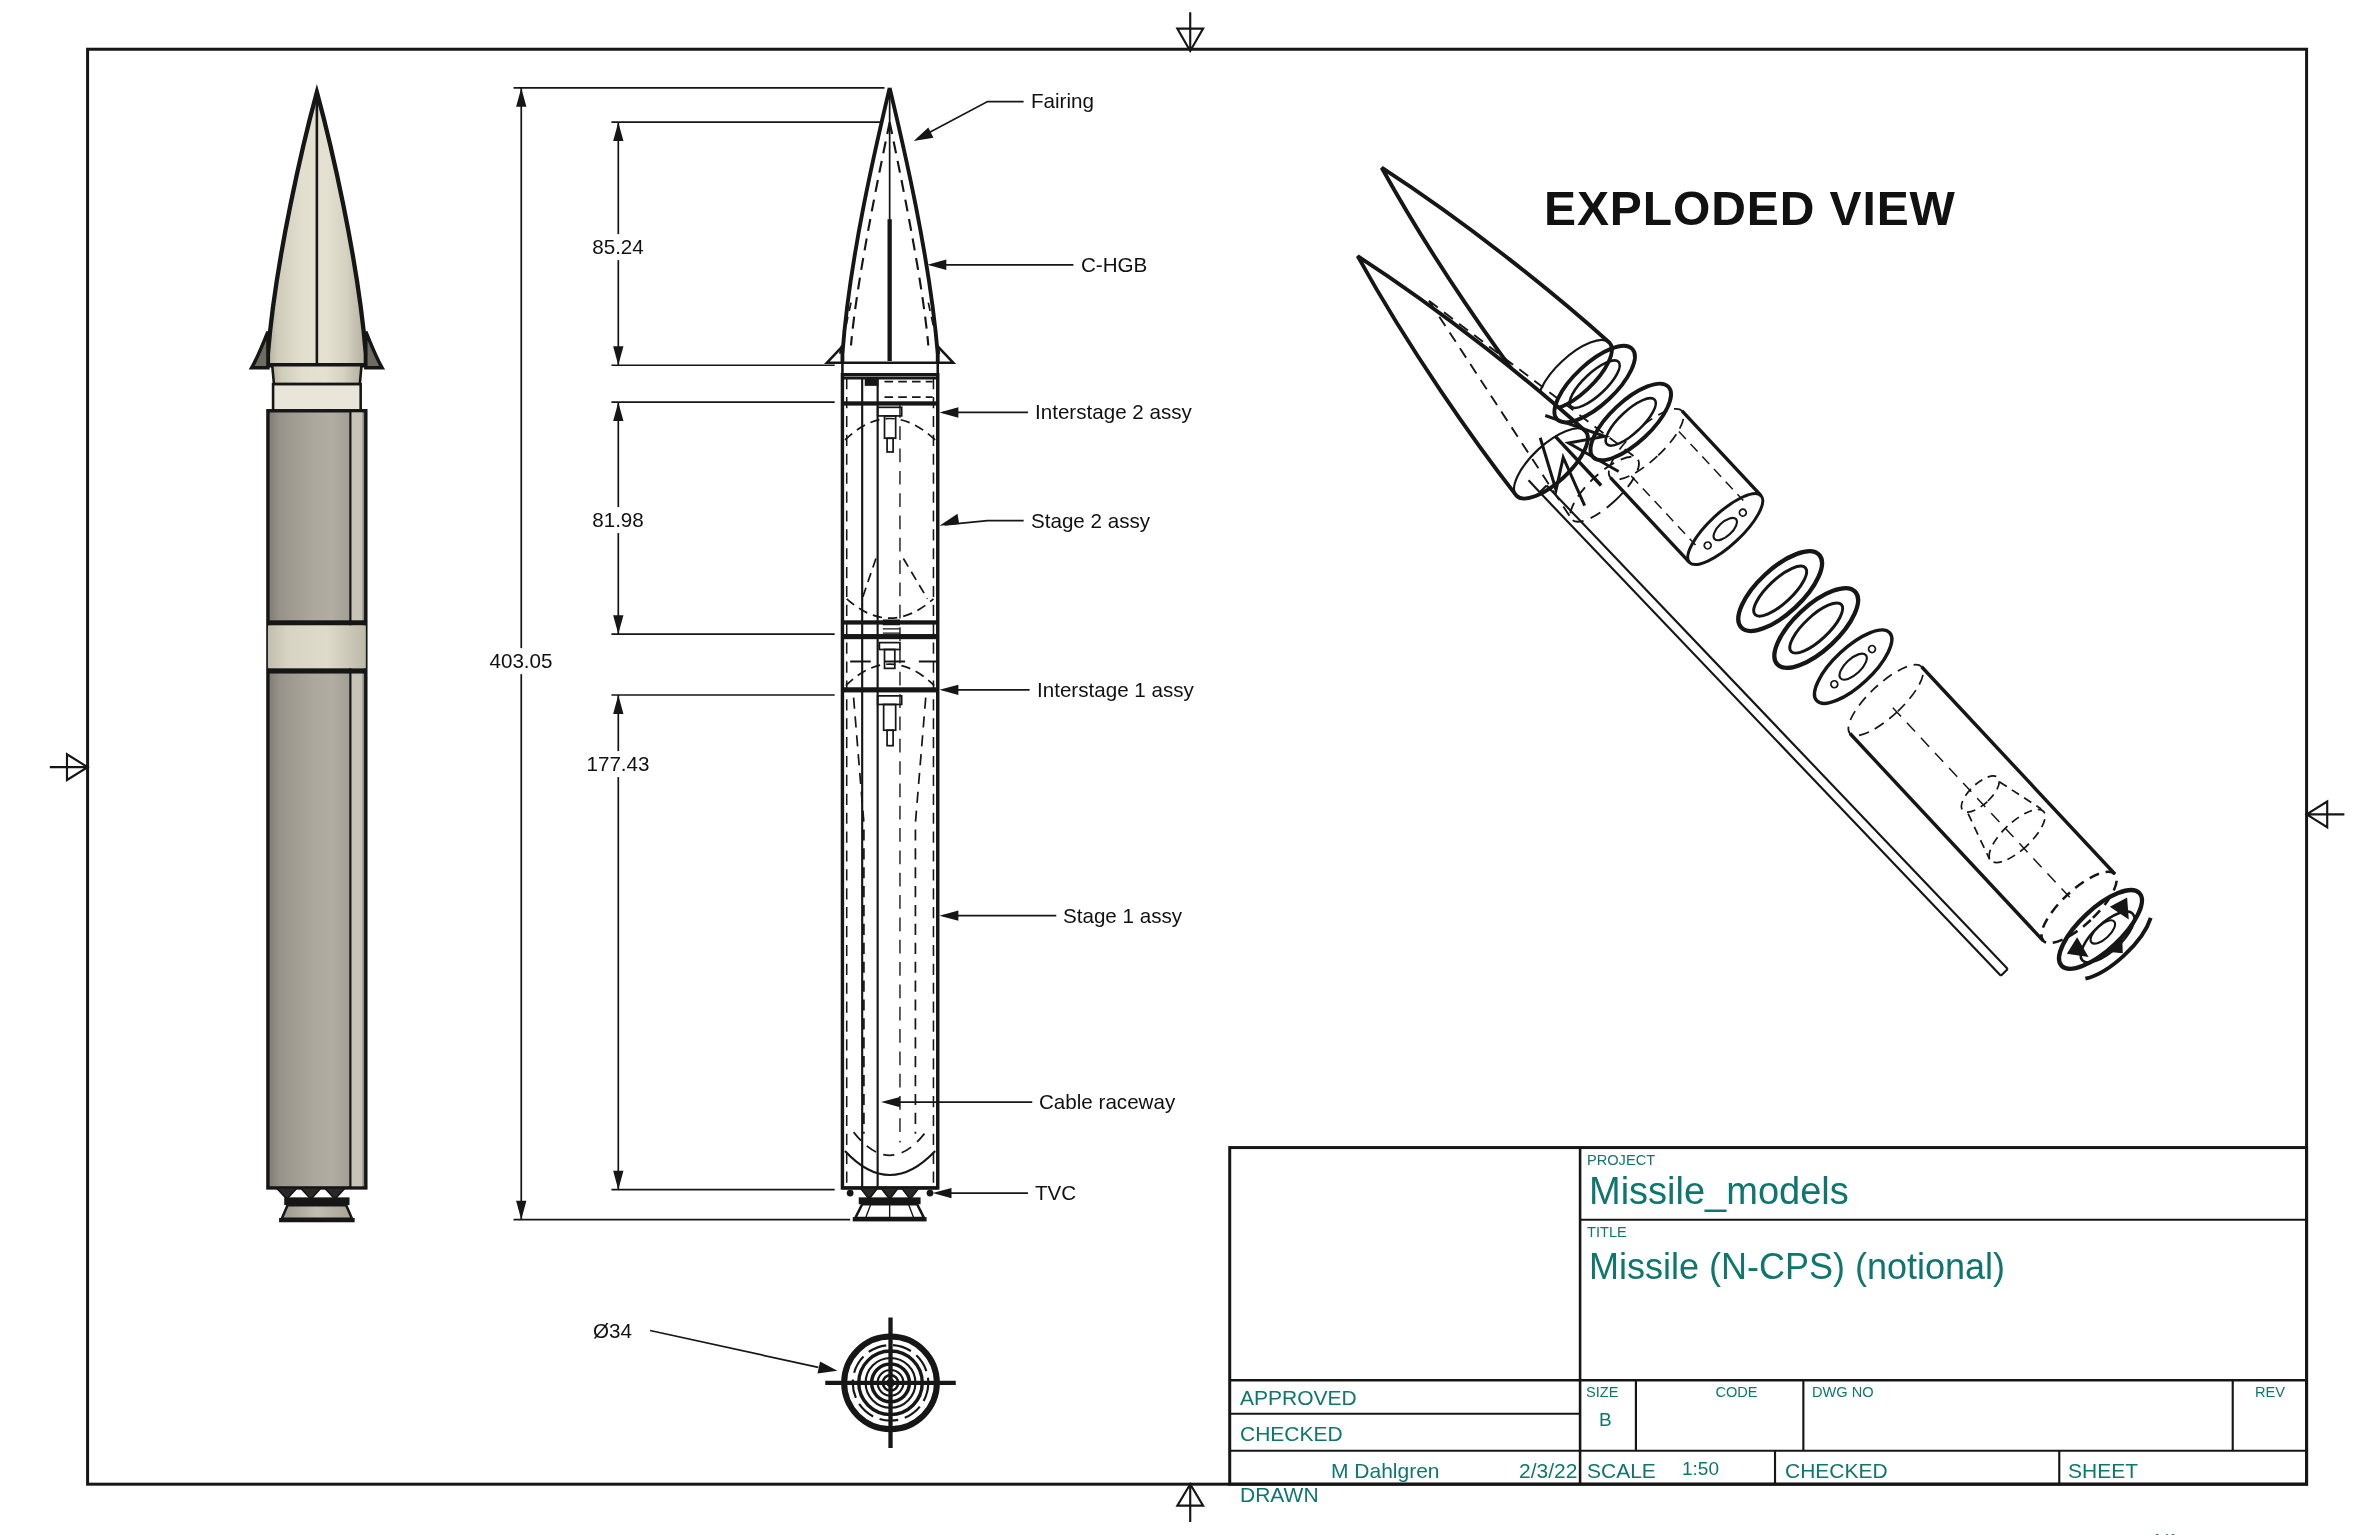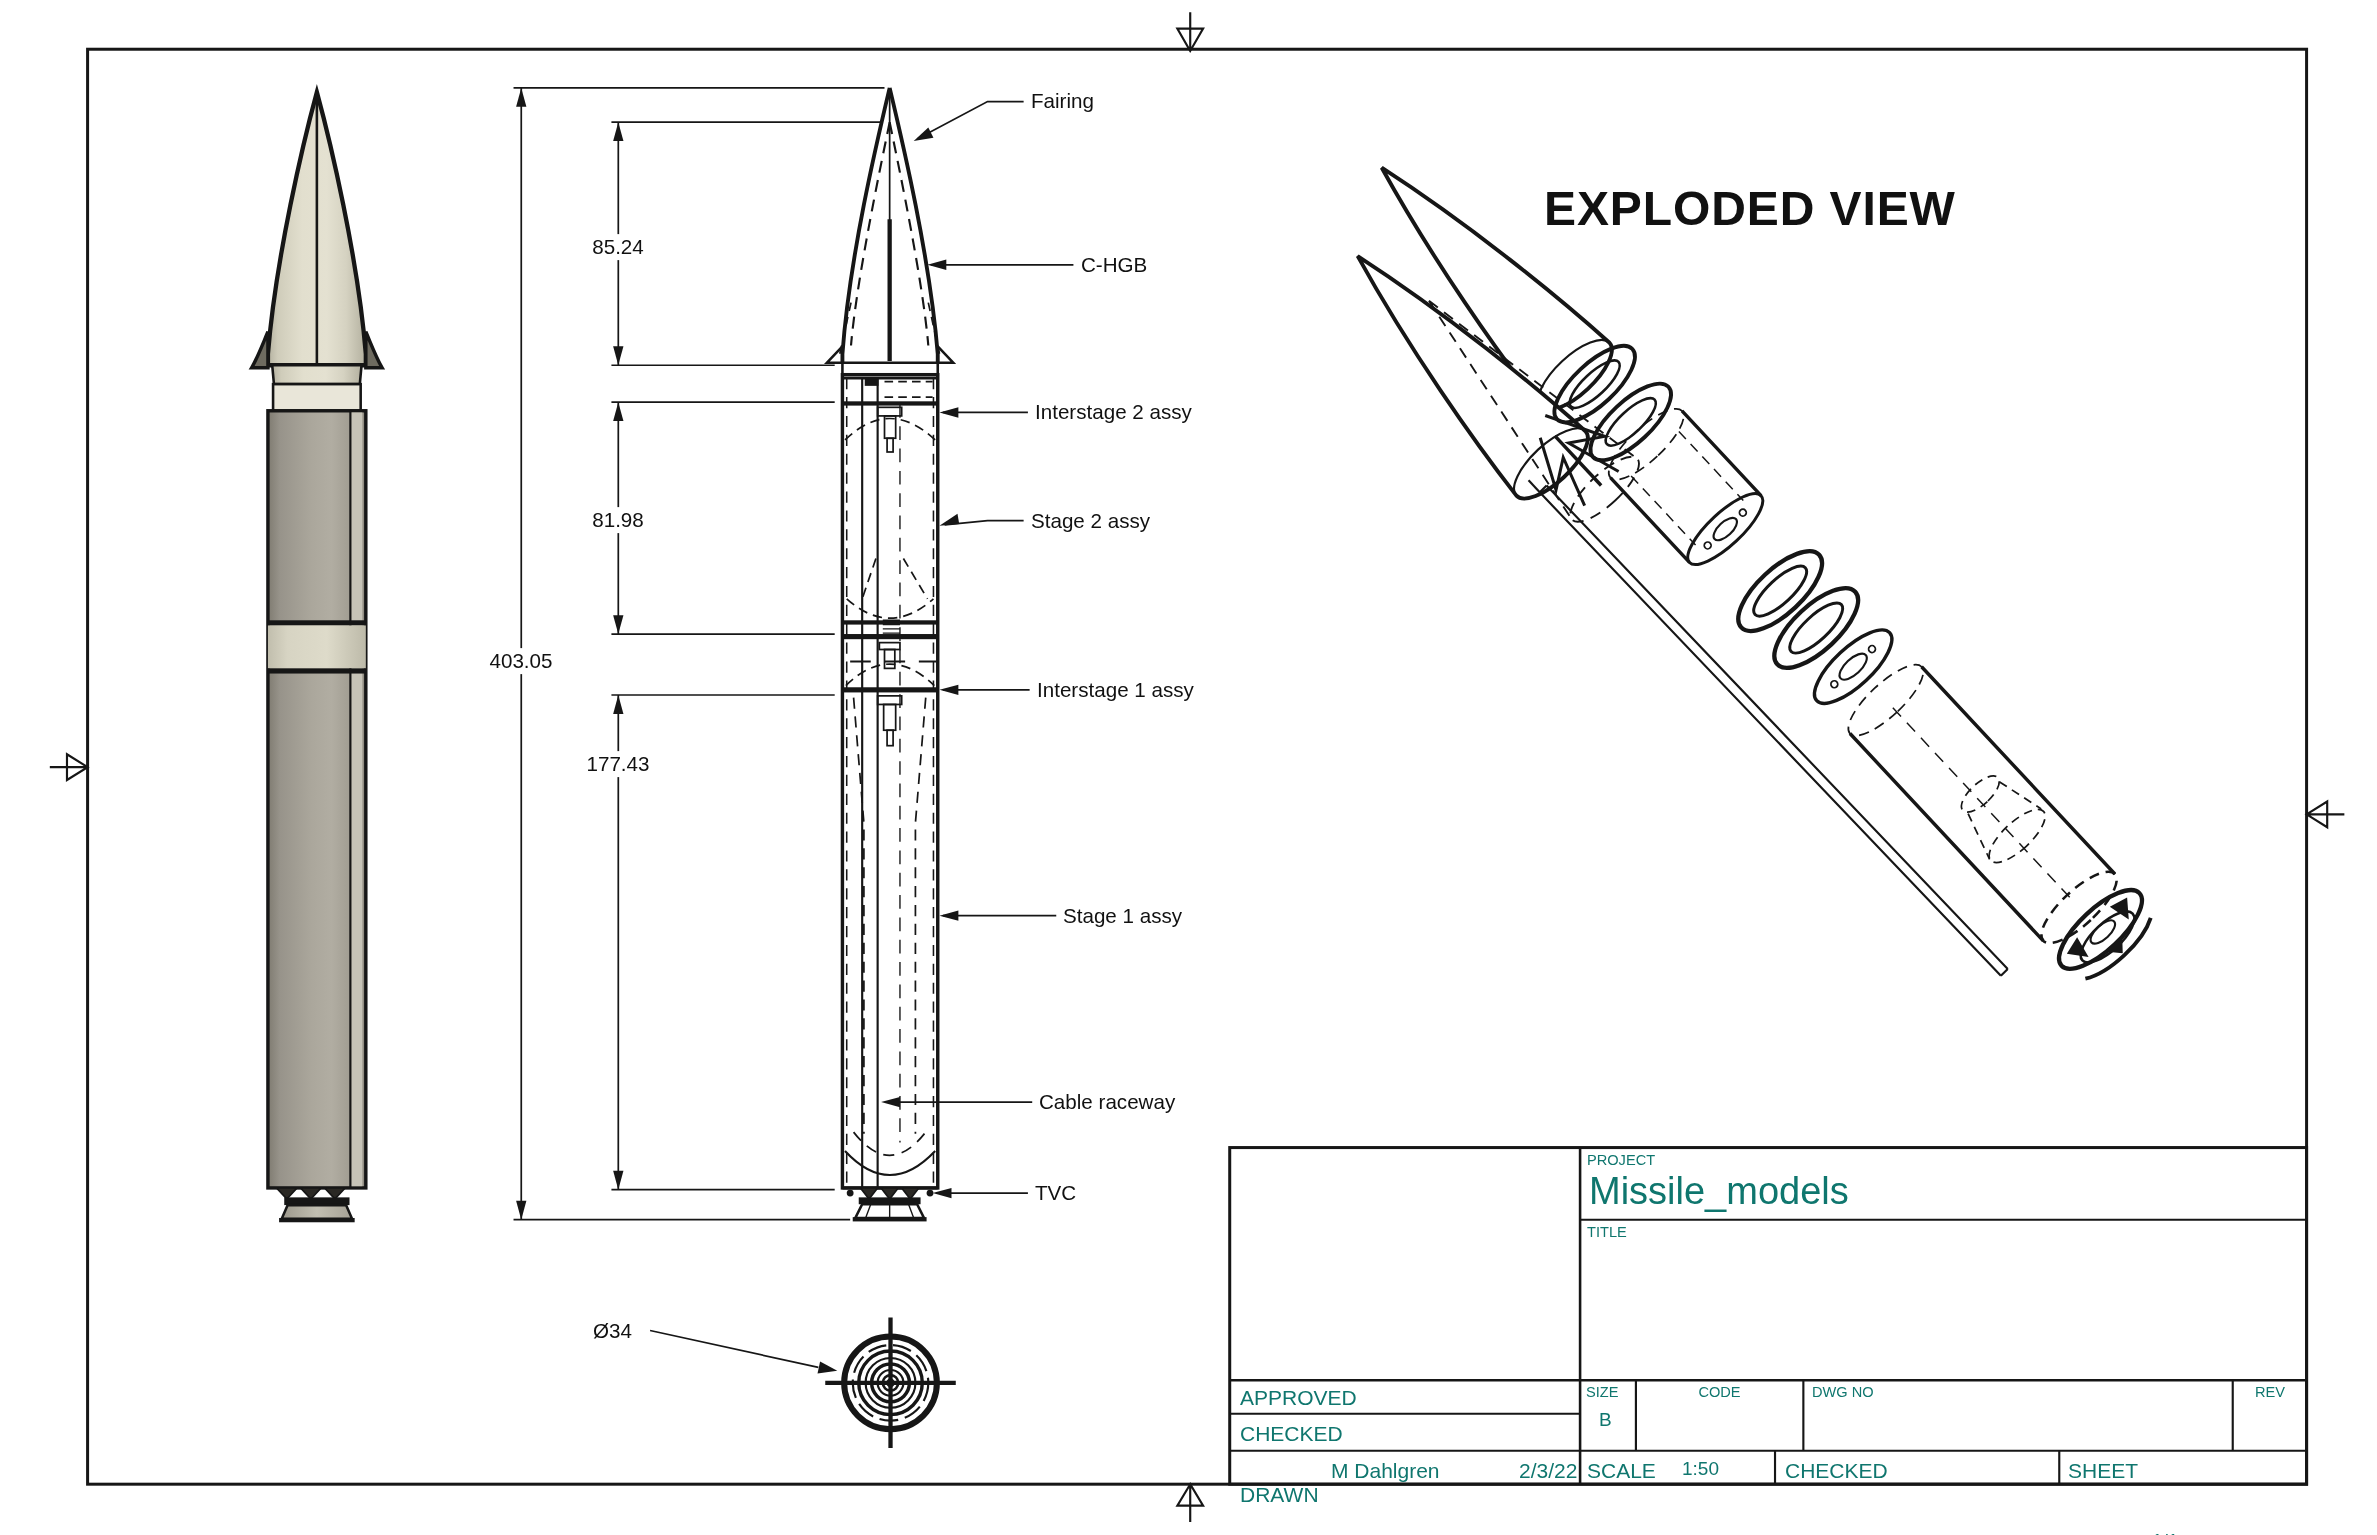--- a/index.html
+++ b/index.html
@@ -313,29 +313,30 @@
 <div class="dim" style="left:618px;top:247px;">85.24</div>
 <div class="dim" style="left:618px;top:520px;">81.98</div>
 <div class="dim" style="left:521px;top:661px;">403.05</div>
 <div class="dim" style="left:618px;top:764px;">177.43</div>
 <div class="lbl" style="left:593px;top:1331px;">Ø34</div>
 
 <div class="tb tb-sm" style="left:1587px;top:1152px;">PROJECT</div>
 <div class="tb proj-val" style="left:1589px;top:1170px;">Missile_models</div>
 <div class="tb tb-sm" style="left:1587px;top:1224px;">TITLE</div>
 <div class="tb title-val" style="left:1589px;top:1245px;">
+  <div>Missile (N-CPS) (notional)</div>
 </div>
 <div class="tb tb-med" style="left:1240px;top:1386px;">APPROVED</div>
 <div class="tb tb-med" style="left:1240px;top:1422px;">CHECKED</div>
 <div class="tb tb-med" style="left:1240px;top:1459px;margin-top:24px;">DRAWN</div>
 <div class="tb tb-med" style="left:1331px;top:1459px;">M Dahlgren</div>
 <div class="tb tb-med" style="left:1519px;top:1459px;">2/3/22</div>
 <div class="tb tb-sm" style="left:1586px;top:1384px;">SIZE</div>
 <div class="tb tb-val" style="left:1599px;top:1409px;">B</div>
-<div class="tb tb-sm" style="left:1636px;top:1384px;width:167px;text-align:center;">CODE</div>
+<div class="tb tb-sm" style="left:1636px;top:1384px;width:201px;text-align:center;">CODE</div>
 <div class="tb tb-sm" style="left:1812px;top:1384px;">DWG NO</div>
 <div class="tb tb-sm" style="left:2233px;top:1384px;width:74px;text-align:center;">REV</div>
 <div class="tb tb-med" style="left:1587px;top:1459px;">SCALE</div>
 <div class="tb tb-val" style="left:1666px;top:1458px;margin-left:16px;">1:50</div>
 <div class="tb tb-med" style="left:1785px;top:1459px;">CHECKED</div>
 <div class="tb tb-med" style="left:2068px;top:1459px;">SHEET</div>
 <div class="tb tb-val" style="left:2152px;top:1530px;">1/1</div>
 
 
 </body></html>

